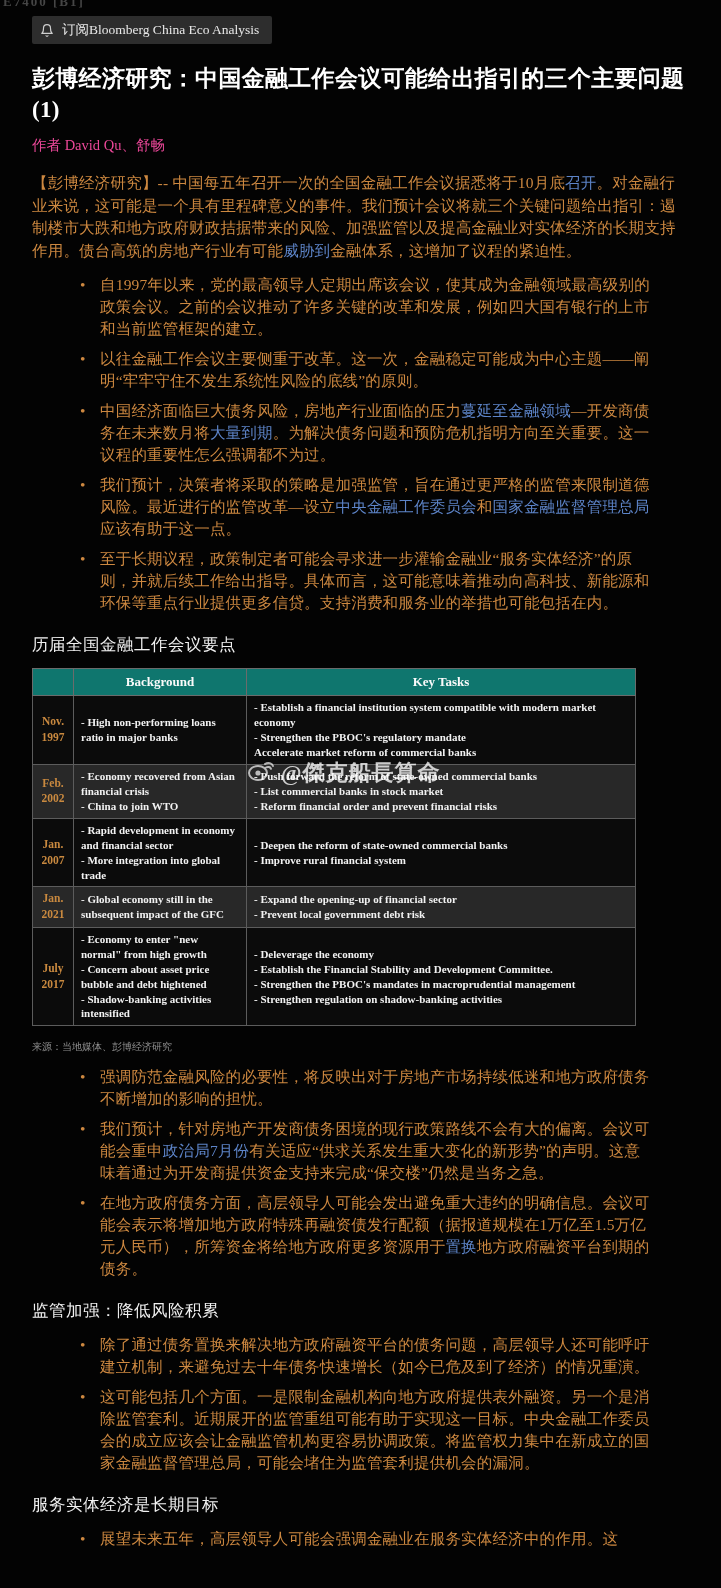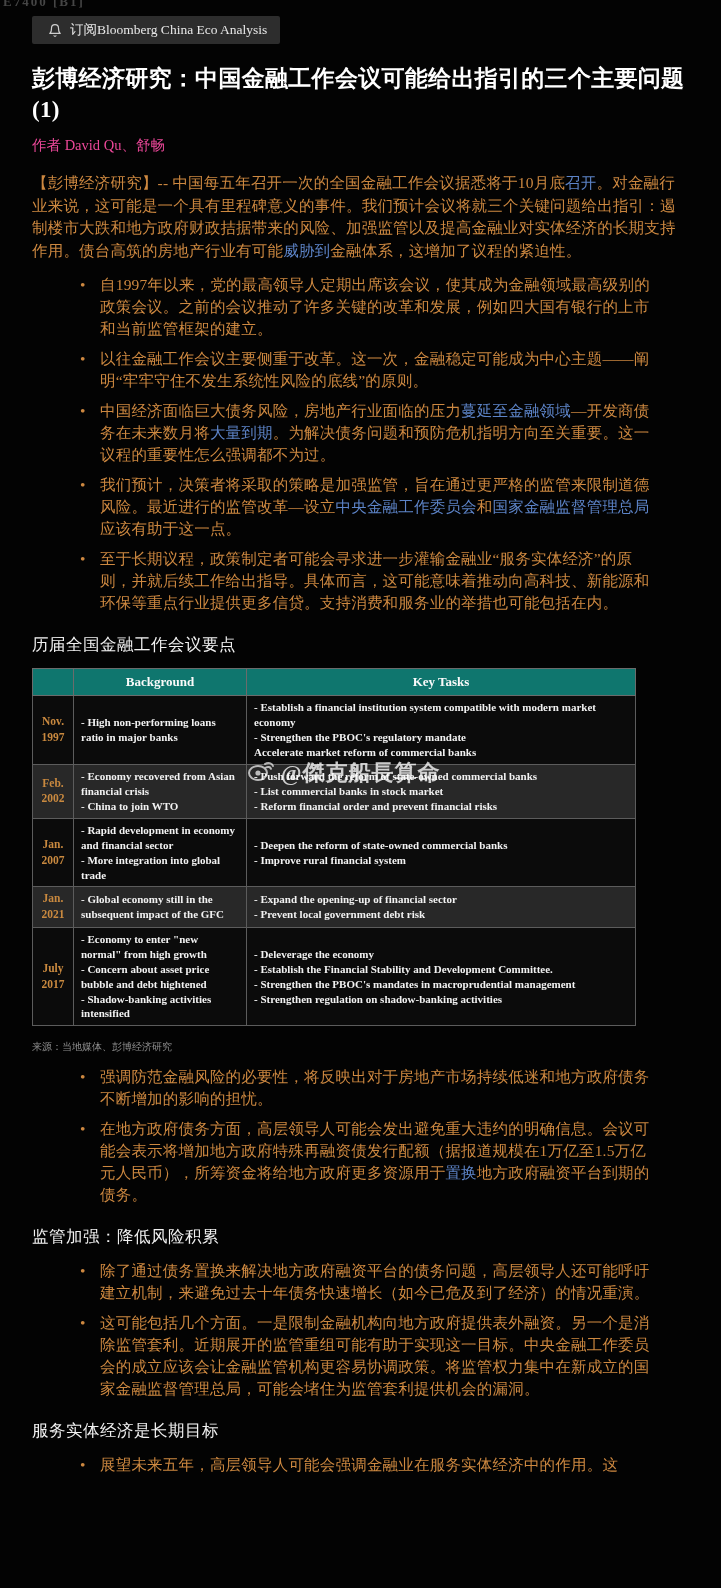--- a/index.html
+++ b/index.html
@@ -1,21 +1,21 @@
 <!DOCTYPE html>
 <html><head>
 <meta charset="utf-8">
 <style>
   html,body{margin:0;padding:0;background:#000;}
   .page{position:relative;width:721px;height:1588px;background:#030303;overflow:hidden;
         font-family:Liberation Serif, serif;}
   .top-clip{position:absolute;top:-6px;left:3px;color:#454545;font-size:13px;letter-spacing:2px;font-weight:700;}
   .content{padding:0 32px;}
   .badge{display:inline-flex;align-items:center;gap:8px;background:#2d2d2d;border-radius:2px;
-         margin:16px 0 0 0;padding:5px 13px 5px 16px;color:#e9e9e9;font-size:13.5px;cursor:pointer;}
+         margin:16px 0 0 0;padding:5px 13px 5px 8px;color:#e9e9e9;font-size:13.5px;cursor:pointer;}
   .badge svg{display:block;}
   h1.title{color:#ffffff;font-size:23px;font-weight:700;margin:19px 0 0 0;letter-spacing:.3px;line-height:1.35;}
   .byline{color:#ec4899;font-size:14.5px;margin-top:11px;}
   .para{color:#cd8840;font-size:15.5px;line-height:1.45;margin-top:17px;letter-spacing:.2px;}
   .seg-link{color:#5d84c8;cursor:pointer;}
   ul.bullets{list-style:none;margin:12px 36px 0 46px;padding:0;}
   ul.bullets li{position:relative;padding-left:22px;color:#cd8840;font-size:15.5px;
                 line-height:1.42;margin-bottom:8px;letter-spacing:.2px;}
   ul.bullets li::before{content:"\2022";position:absolute;left:2px;top:0;color:#cd8840;}
   h2.section{color:#f1f1f1;font-size:16.5px;font-weight:400;margin:20px 0 0 0;letter-spacing:.5px;}
@@ -148,20 +148,21 @@
             </td>
           </tr>
         </tbody>
     </table>
 
     <div class="source">来源：当地媒体、彭博经济研究</div>
 
     <div id="sections">
         <ul class="bullets">
           <li><span>强调防范金融风险的必要性，将反映出对于房地产市场持续低迷和地方政府债务不断增加的影响的担忧。</span></li>
+          <li><span>我们预计，针对房地产开发商债务困境的现行政策路线不会有大的偏离。会议可能会重申</span><span class="seg-link">政治局7月份</span><span>有关适应“供求关系发生重大变化的新形势”的声明。这意味着通过为开发商提供资金支持来完成“保交楼”仍然是当务之急。</span></li>
           <li><span>在地方政府债务方面，高层领导人可能会发出避免重大违约的明确信息。会议可能会表示将增加地方政府特殊再融资债发行配额（据报道规模在1万亿至1.5万亿元人民币），所筹资金将给地方政府更多资源用于</span><span class="seg-link">置换</span><span>地方政府融资平台到期的债务。</span></li>
         </ul>
         <h2 class="section">监管加强：降低风险积累</h2>
         <ul class="bullets">
           <li><span>除了通过债务置换来解决地方政府融资平台的债务问题，高层领导人还可能呼吁建立机制，来避免过去十年债务快速增长（如今已危及到了经济）的情况重演。</span></li>
           <li><span>这可能包括几个方面。一是限制金融机构向地方政府提供表外融资。另一个是消除监管套利。近期展开的监管重组可能有助于实现这一目标。中央金融工作委员会的成立应该会让金融监管机构更容易协调政策。将监管权力集中在新成立的国家金融监督管理总局，可能会堵住为监管套利提供机会的漏洞。</span></li>
         </ul>
         <h2 class="section">服务实体经济是长期目标</h2>
         <ul class="bullets">
           <li><span>展望未来五年，高层领导人可能会强调金融业在服务实体经济中的作用。这</span></li>

